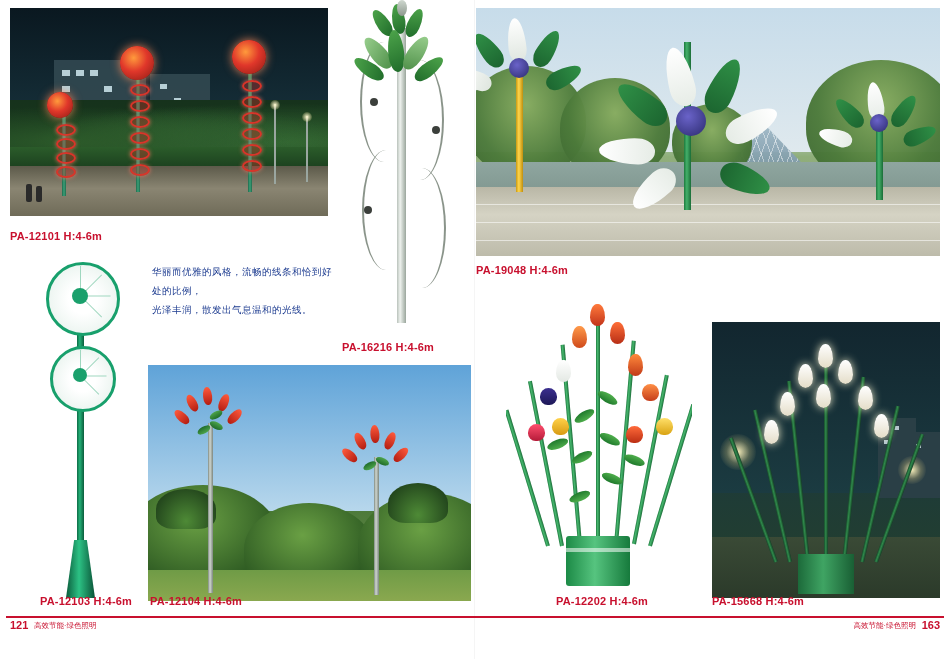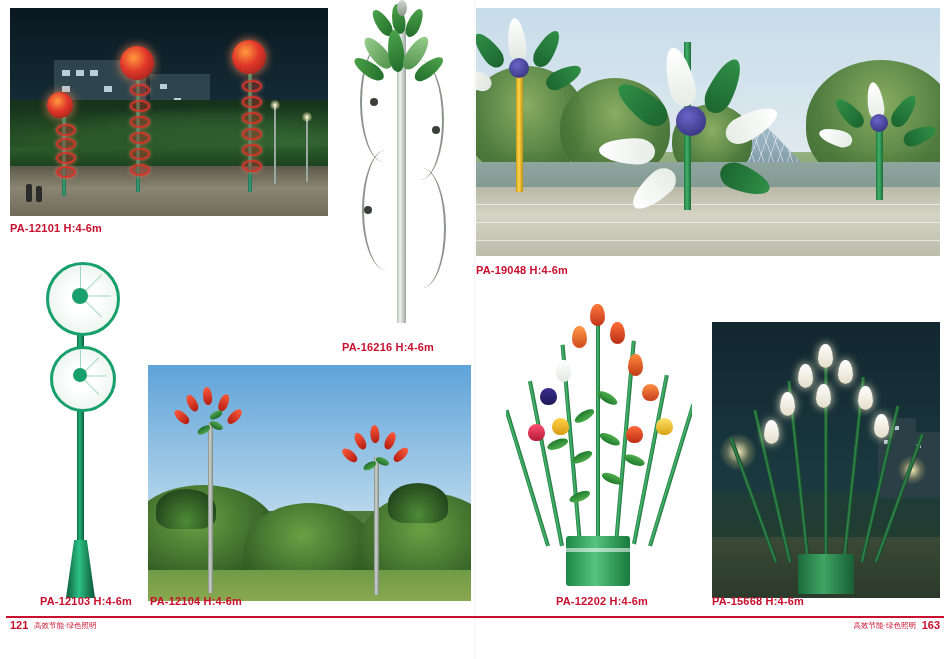--- a/index.html
+++ b/index.html
@@ -377,21 +377,21 @@
     <div class="ring" style="left:232px;top:152px;"></div>
 
     <div class="streetlamp" style="left:264px;top:96px;height:80px;"></div>
     <div class="lampglow" style="left:260px;top:92px;"></div>
     <div class="streetlamp" style="left:296px;top:108px;height:66px;"></div>
     <div class="lampglow" style="left:292px;top:104px;"></div>
 
     <div class="person" style="left:16px;top:176px;width:6px;height:18px;"></div>
     <div class="person" style="left:26px;top:178px;width:6px;height:16px;"></div>
   </div>
-  <div class="caption" style="left:10px;top:222px;">PA-12101 H:4-6m</div>
+  <div class="caption" style="left:10px;top:230px;">PA-12101 H:4-6m</div>
 
   <div class="photo" id="photo-12102">
     <div class="mast"></div>
 
     <div class="vine" style="left:20px;top:42px;border-color:#8a948a;"></div>
     <div class="vine" style="left:56px;top:60px;border-color:#8a948a;transform:scaleX(-1);"></div>
     <div class="vine" style="left:22px;top:150px;border-color:#8a948a;"></div>
     <div class="vine" style="left:58px;top:168px;border-color:#8a948a;transform:scaleX(-1);"></div>
 
     <div class="leaf" style="left:36px;top:8px;transform:rotate(-34deg);"></div>
@@ -450,20 +450,22 @@
     <div class="petal" style="left:378px;top:82px;width:16px;height:36px;background:linear-gradient(#2f8f46,#1c6630);transform:rotate(-44deg);"></div>
     <div class="petal" style="left:394px;top:74px;width:16px;height:38px;background:linear-gradient(#ffffff,#e6ece6);transform:rotate(-8deg);"></div>
     <div class="petal" style="left:410px;top:82px;width:16px;height:36px;background:linear-gradient(#2f8f46,#1c6630);transform:rotate(34deg);"></div>
     <div class="petal" style="left:368px;top:100px;width:16px;height:34px;background:linear-gradient(#ffffff,#e6ece6);transform:rotate(-74deg);"></div>
     <div class="petal" style="left:420px;top:100px;width:16px;height:34px;background:linear-gradient(#2f8f46,#1c6630);transform:rotate(68deg);"></div>
     <div class="hub" style="left:394px;top:106px;width:18px;height:18px;"></div>
   </div>
   <div class="caption" style="left:476px;top:264px;">PA-19048 H:4-6m</div>
 
   <div class="desc">
+    <div>华丽而优雅的风格，流畅的线条和恰到好处的比例，</div>
+    <div>光泽丰润，散发出气息温和的光线。</div>
   </div>
 
   <div class="photo" id="photo-12103">
     <div class="pole3"></div>
     <div class="base3"></div>
 
     <div class="fan" style="left:32px;top:22px;width:68px;height:68px;"></div>
     <div class="fblade" style="left:66px;top:26px;height:30px;transform:rotate(0deg);"></div>
     <div class="fblade" style="left:66px;top:26px;height:30px;transform:rotate(45deg);"></div>
     <div class="fblade" style="left:66px;top:26px;height:30px;transform:rotate(90deg);"></div>

